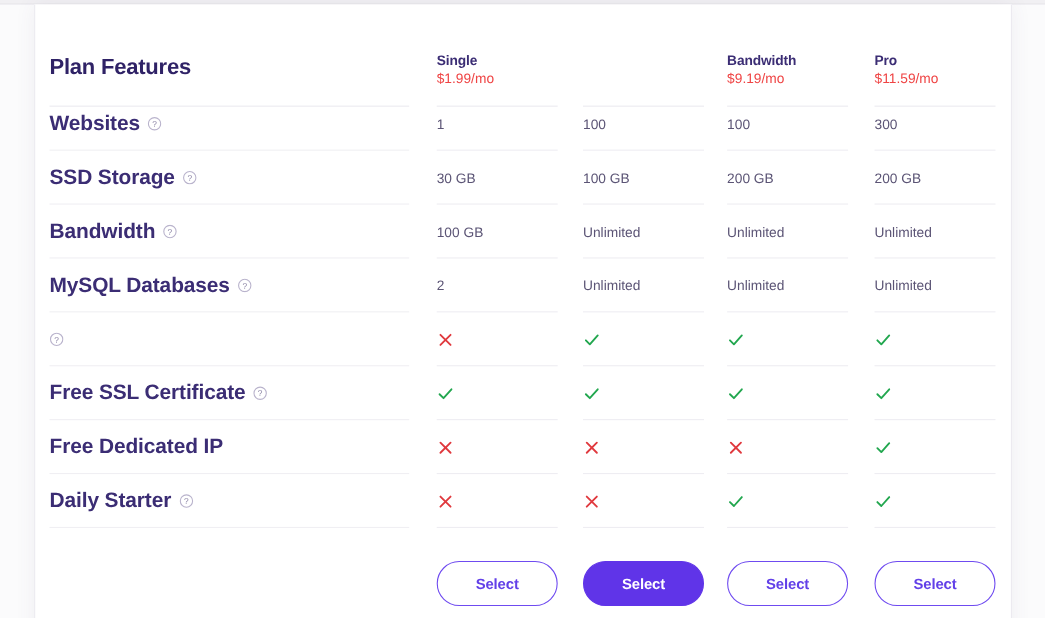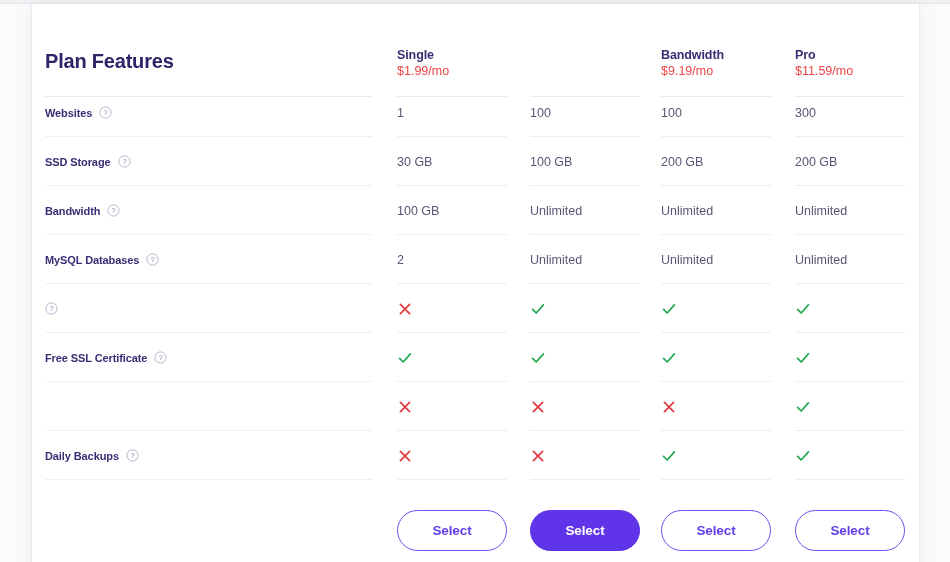--- a/index.html
+++ b/index.html
@@ -151,21 +151,21 @@
   .header-sep-val {
     position: absolute;
     top: 56px;
     width: 110px;
     height: 1px;
     background: #eceaf0;
   }
 
   
   .feat-label {
-    font-size: 11px;
+    font-size: 19px;
     font-weight: bold;
     color: #3b2d74;
     letter-spacing: -0.1px;
     white-space: nowrap;
   }
 
   .val-text {
     font-size: 12.5px;
     color: #5b5475;
     font-weight: normal;
@@ -459,20 +459,23 @@
           <div class="cell-val col3">
             <span class="mark">
               <svg width="16" height="16" viewBox="0 0 16 16">
                 <path d="M2.6 8.4 L6.2 12 L13.4 3.9" fill="none" stroke="#22a74f" stroke-width="1.7" stroke-linecap="round" stroke-linejoin="round"></path>
               </svg>
             </span>
           </div>
           <div class="sep-val" style="left: 763px;"></div>
         </div>
         <div class="row" style="top: 378px;">
+          <div class="cell-label">
+            <span class="feat-label">Free Dedicated IP</span>
+          </div>
           <div class="sep-label"></div>
           <div class="cell-val col0">
             <span class="mark">
               <svg width="16" height="16" viewBox="0 0 16 16">
                 <path d="M3.4 3.4 L12.6 12.6 M12.6 3.4 L3.4 12.6" fill="none" stroke="#e0393e" stroke-width="1.7" stroke-linecap="round"></path>
               </svg>
             </span>
           </div>
           <div class="sep-val" style="left: 365px;"></div>
           <div class="cell-val col1">
@@ -495,21 +498,21 @@
             <span class="mark">
               <svg width="16" height="16" viewBox="0 0 16 16">
                 <path d="M2.6 8.4 L6.2 12 L13.4 3.9" fill="none" stroke="#22a74f" stroke-width="1.7" stroke-linecap="round" stroke-linejoin="round"></path>
               </svg>
             </span>
           </div>
           <div class="sep-val" style="left: 763px;"></div>
         </div>
         <div class="row" style="top: 427px;">
           <div class="cell-label">
-            <span class="feat-label">Daily Backups</span>
+            <span class="feat-label">Daily Starter</span>
             <span class="info-icon">
               <svg width="13" height="13" viewBox="0 0 13 13">
                 <circle cx="6.5" cy="6.5" r="5.6" fill="none" stroke="#b9b3cc" stroke-width="1"></circle>
                 <text x="6.5" y="9.4" text-anchor="middle" font-family="Liberation Sans, sans-serif" font-size="7.6" fill="#8d86a6">?</text>
               </svg>
             </span>
           </div>
           <div class="sep-label"></div>
           <div class="cell-val col0">
             <span class="mark">

